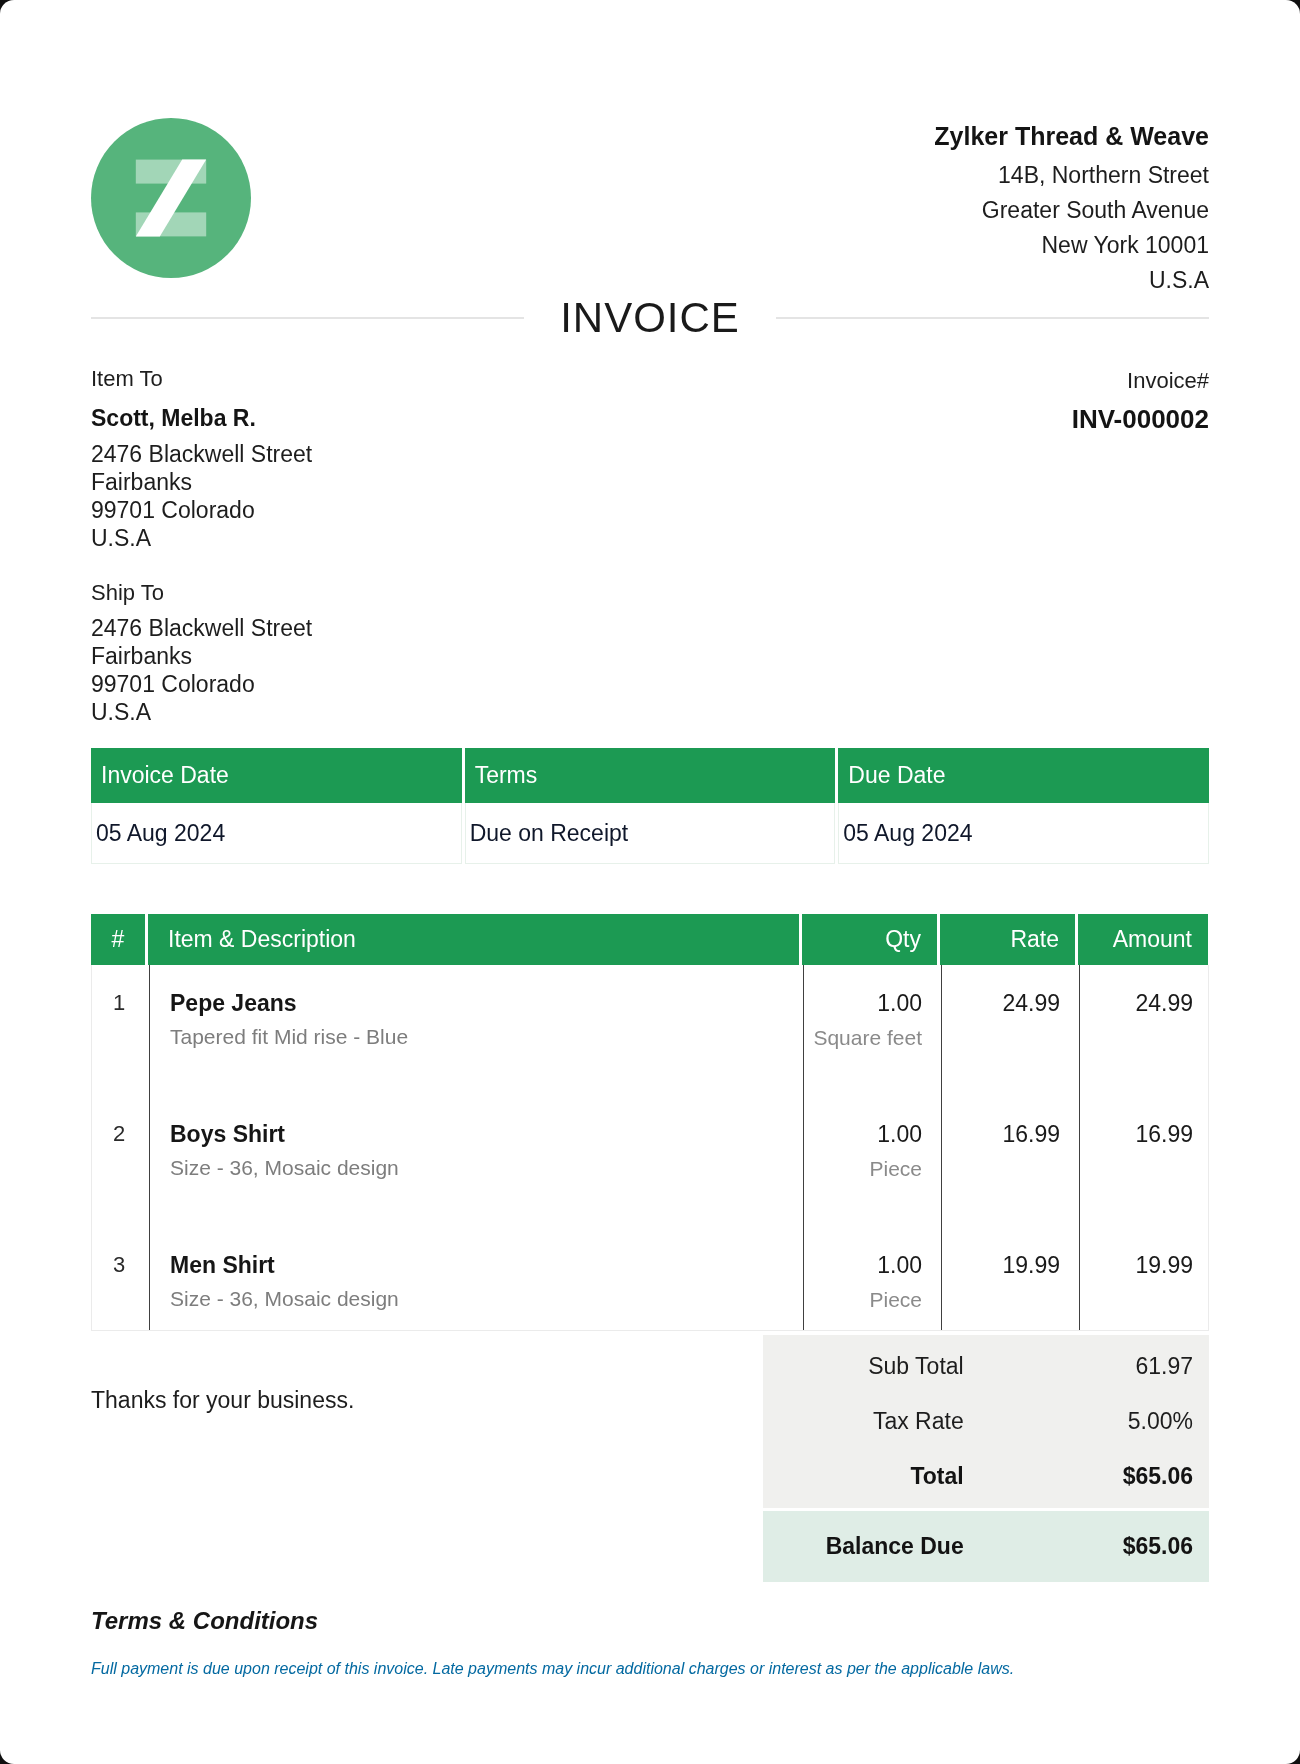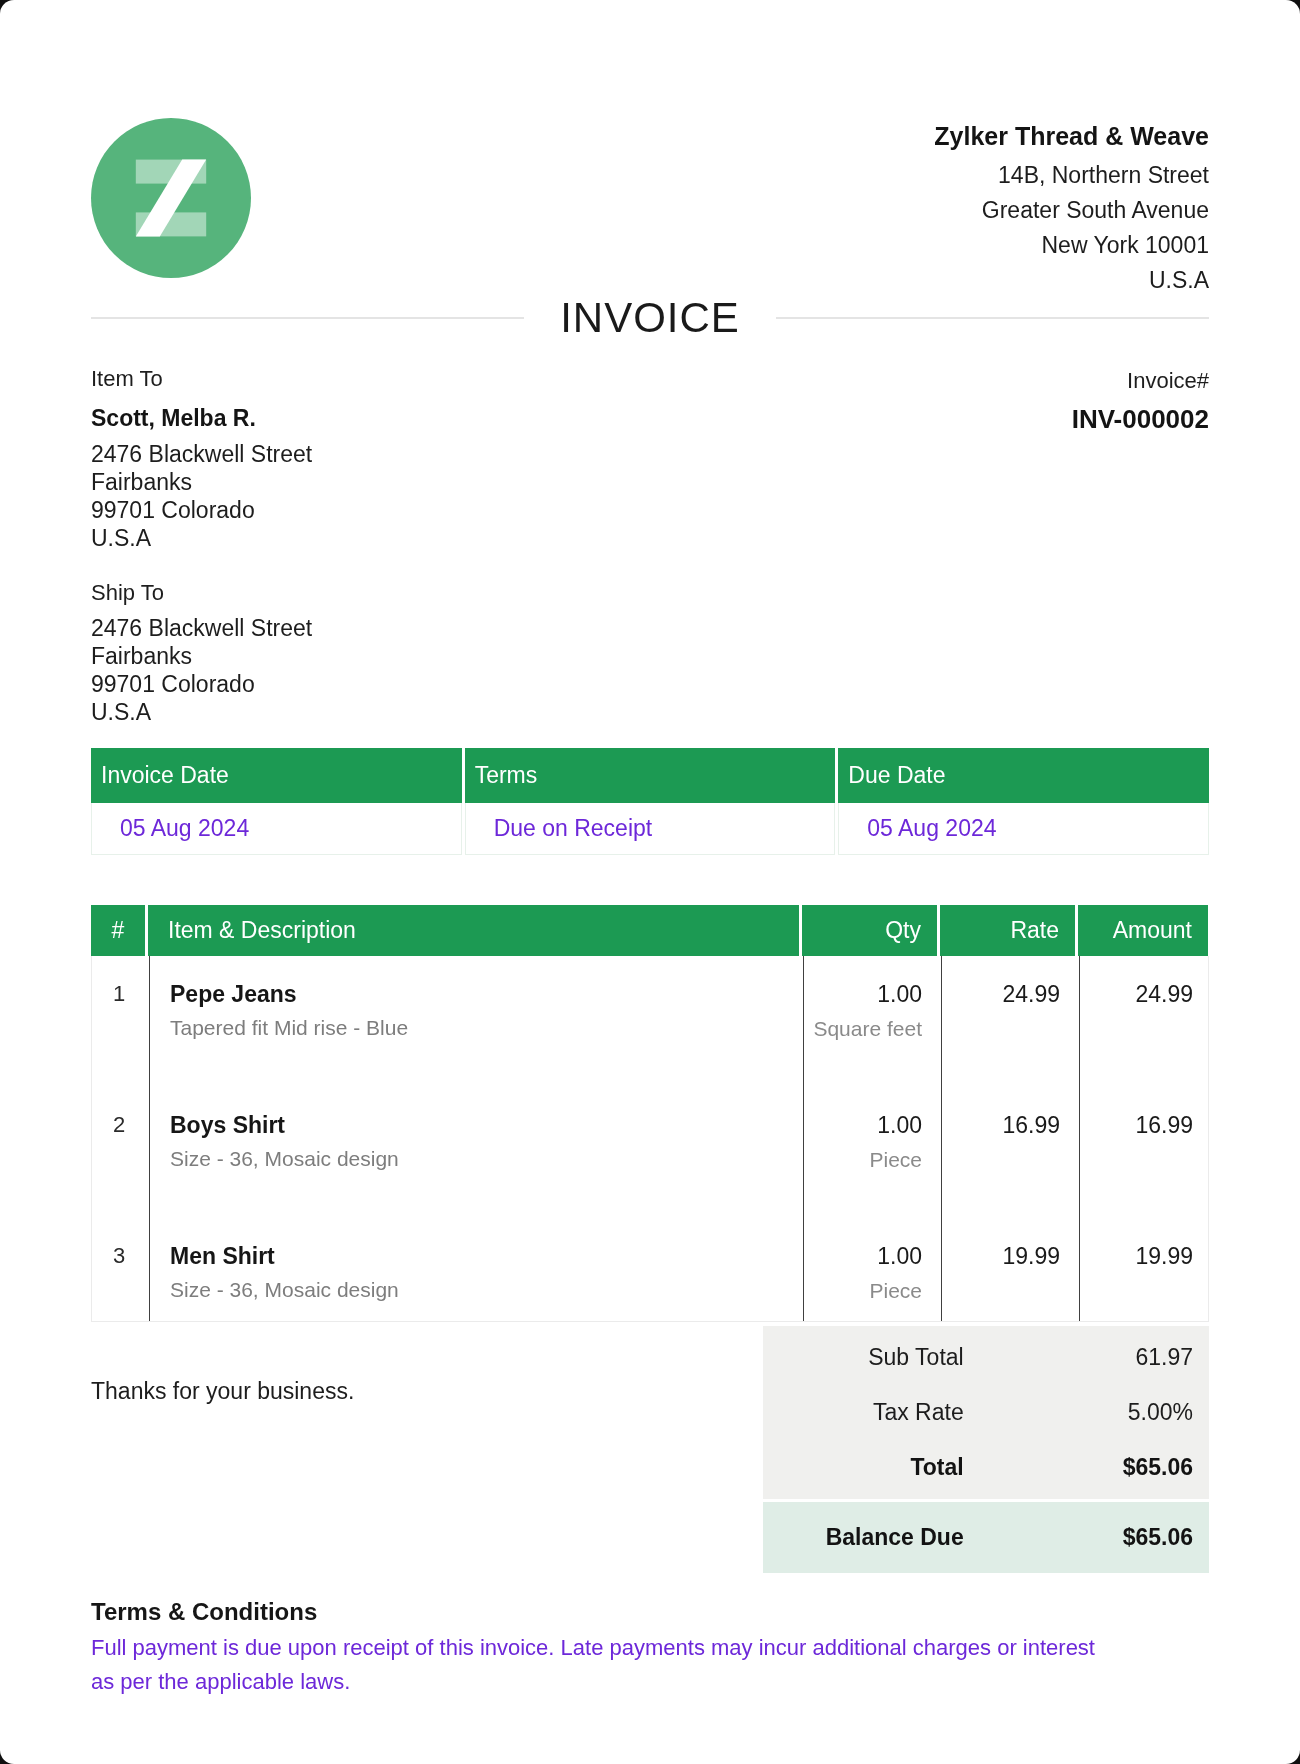--- a/index.html
+++ b/index.html
@@ -41,22 +41,22 @@
   .inv-num-label { font-size: 22px; line-height: 26px; color: #1e1e1e; }
   .inv-num { font-size: 26px; font-weight: bold; margin-top: 10px; color: #141414; }
 
   
   .date-grid { display: grid; grid-template-columns: 1fr 1fr 1fr; column-gap: 3px; margin-top: 22px; }
   .date-th {
     background: #1c9a53; color: #ffffff; font-size: 23px;
     height: 55px; display: flex; align-items: center; padding-left: 10px;
   }
   .date-td {
-    height: 52px; display: flex; align-items: center; padding-left: 28px;
-    font-size: 23px; color: #6d28d9;
+    height: 61px; display: flex; align-items: center; padding-left: 4px;
+    font-size: 23px; color: #0f172a;
     border: 1px solid #e7f1ea; border-top: none; background: #ffffff;
   }
 
   
   .items-header { display: grid; grid-template-columns: 54px 651px 135px 135px 130px; column-gap: 3px; margin-top: 50px; }
   .items-header .th {
     background: #1c9a53; color: #ffffff; font-size: 23px; height: 51px;
     display: flex; align-items: center;
   }
   .th-index { justify-content: center; }
@@ -84,23 +84,23 @@
   .totals-line .t-value { flex: 1 1 auto; text-align: right; padding-right: 16px; }
   .totals-line.bold .t-label, .totals-line.bold .t-value { font-weight: bold; color: #131313; }
   .balance-line {
     margin-top: 3px; height: 71px; background: #dfede6;
     display: flex; align-items: center; font-size: 23px; font-weight: bold; color: #131313;
   }
   .balance-line .t-label { flex: 0 0 45%; text-align: right; }
   .balance-line .t-value { flex: 1 1 auto; text-align: right; padding-right: 16px; }
 
   
-  .terms-section { margin-top: 24px; }
+  .terms-section { margin-top: 24px; font-style: italic; }
   .terms-heading { font-size: 24px; font-weight: bold; line-height: 30px; color: #161616; }
-  .terms-body { margin-top: 4px; font-size: 22px; line-height: 34px; color: #6d28d9; max-width: 1030px; }
+  .terms-body { margin-top: 16px; font-size: 16px; line-height: 34px; color: #0369a1; max-width: 1030px; }
 </style>
 </head>
 <body>
 
 <div class="page">
   <div class="content">
 
     <div class="header-row">
       <div class="logo">
         <svg viewBox="0 0 100 100" width="160" height="160">

